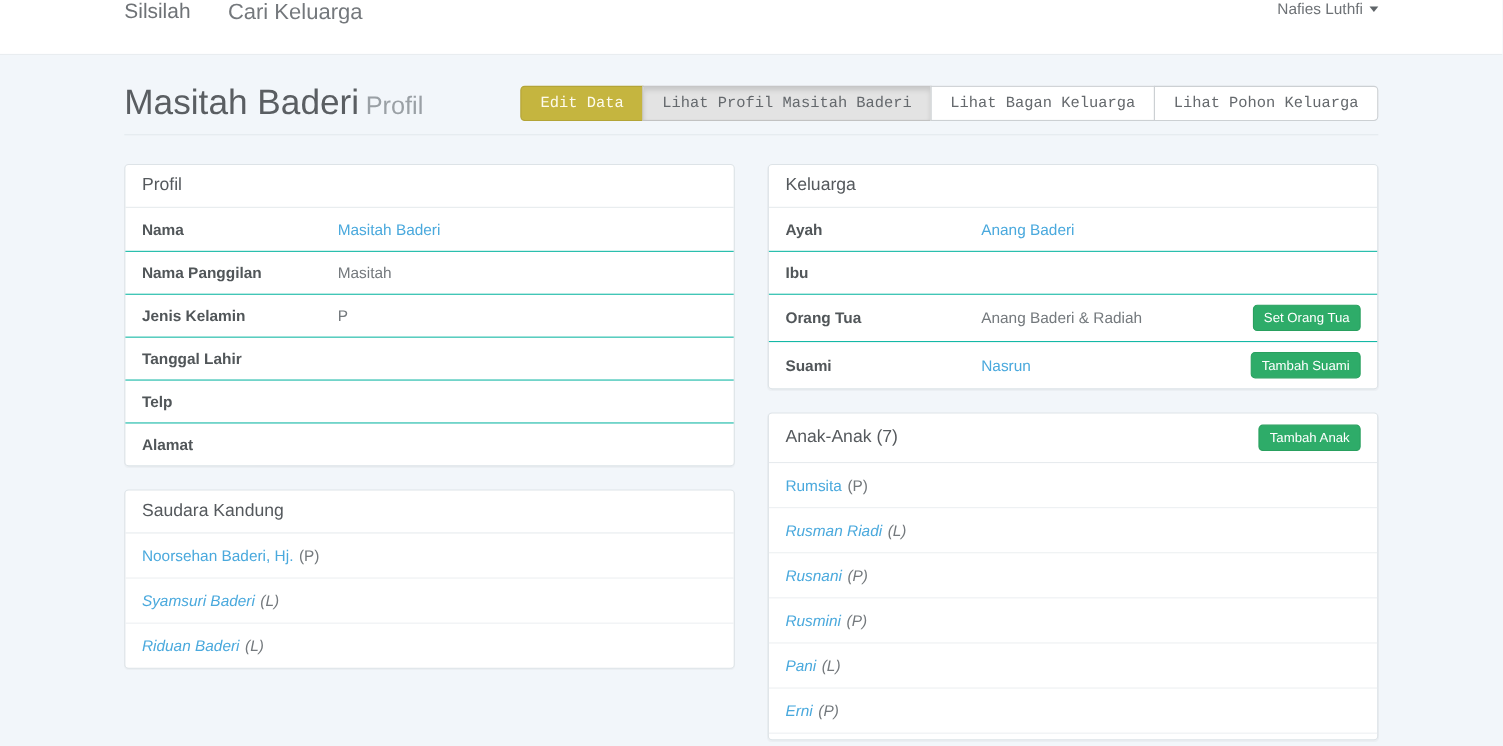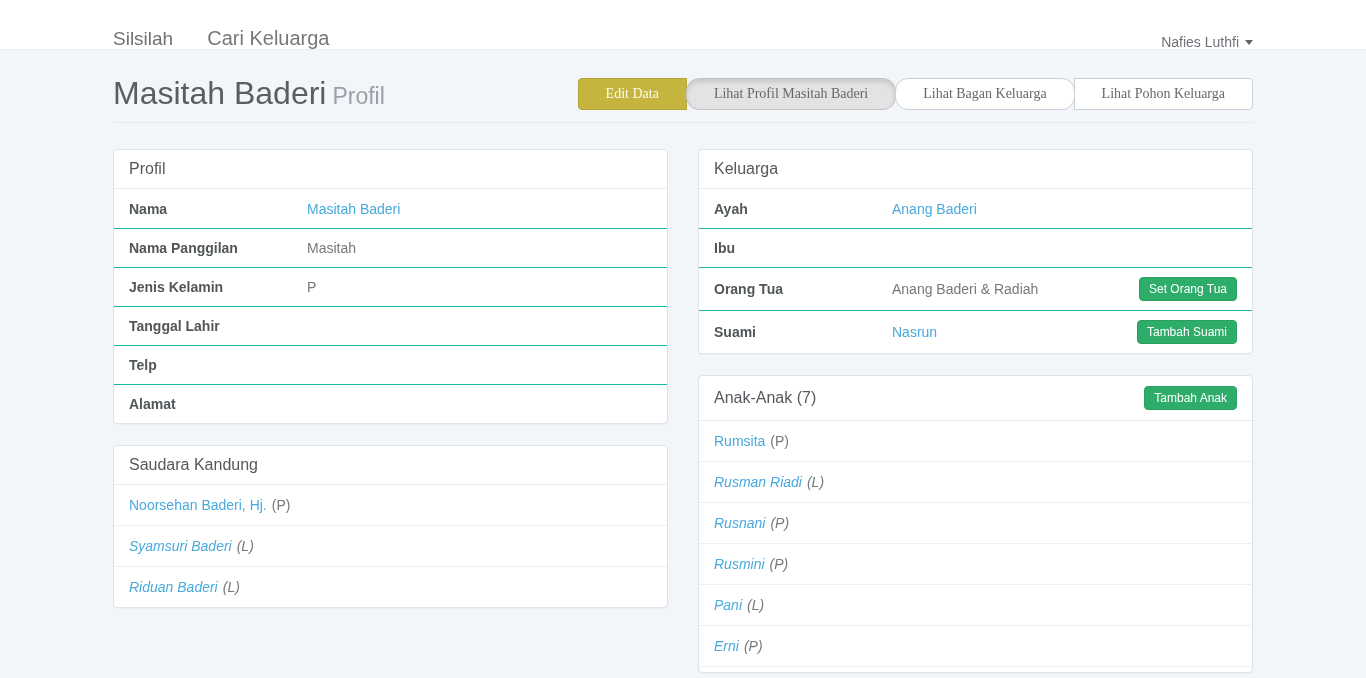--- a/index.html
+++ b/index.html
@@ -12,21 +12,21 @@
   }
   a { text-decoration:none; color:#4aa9dd; }
 
   
   .navbar {
     height:50px;
     background:#ffffff;
     border-bottom:1px solid #e9edf0;
   }
   .container { width:1140px; margin:0 auto; }
-  .navbar .container { display:flex; align-items:flex-end; height:50px; }
+  .navbar .container { display:flex; align-items:flex-start; height:50px; }
   .brand {
     font-size:19px;
     color:#6e7276;
     margin-right:34px;
     cursor:pointer;
   }
   .nav-link {
     font-size:20px;
     color:#74787c;
     cursor:pointer;
@@ -51,30 +51,30 @@
     border-bottom:1px solid #e3e9ee;
     margin-bottom:26px;
     gap:45px;
   }
   .page-title { font-size:32px; font-weight:400; color:#5a5e62; }
   .page-title small { font-size:23px; color:#9aa0a5; font-weight:400; margin-left:6px; }
 
   
   .btn-group { display:flex; }
   .btn {
-    font-family:Liberation Serif, serif;
+    font-family:Liberation Mono, monospace;
     font-size:14px;
-    padding:7px 27px;
+    padding:7px 17px;
     background:#ffffff;
     border:1px solid #ccd0d3;
     color:#65696d;
     cursor:pointer;
     white-space:nowrap;
   }
-  .btn-group .btn + .btn { margin-left:-1px;border-radius:13px; }
+  .btn-group .btn + .btn { margin-left:-1px; }
   .btn-group .btn:first-child { border-radius:4px 0 0 4px; }
   .btn-group .btn:last-child { border-radius:0 4px 4px 0; }
   .btn-gold {
     background:#c5b53f;
     border-color:#b3a437;
     color:#fdfbec;
   }
   .btn-pressed {
     background:#e3e3e3;
     border-color:#c2c2c2;

